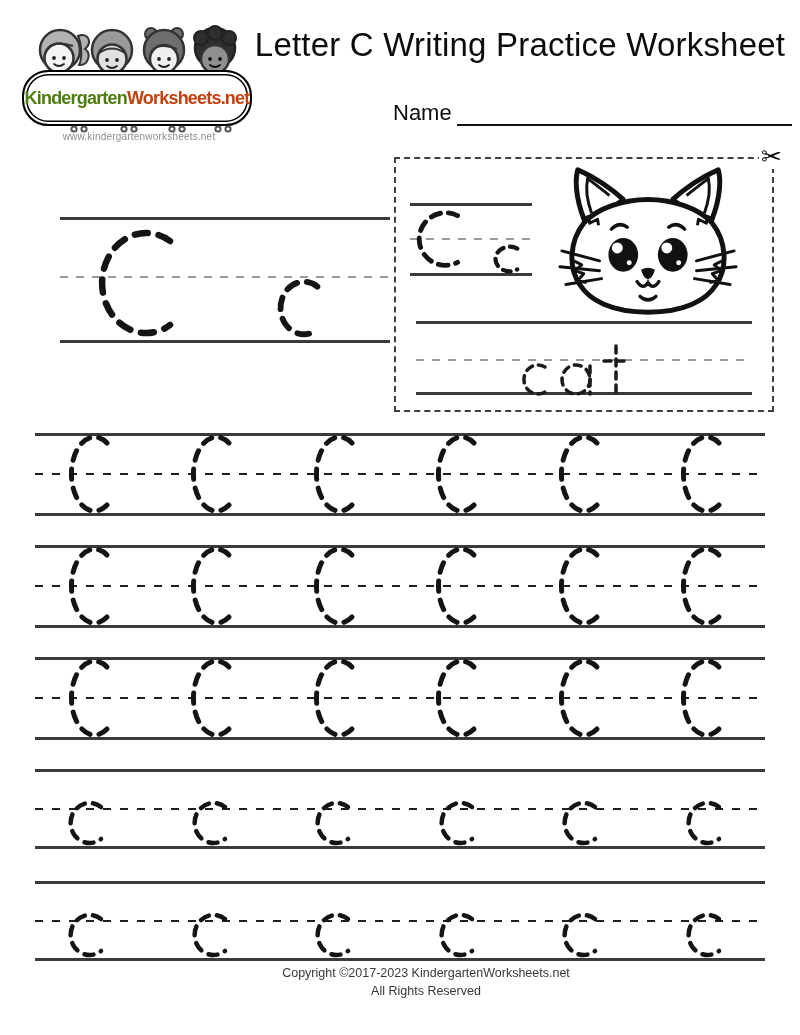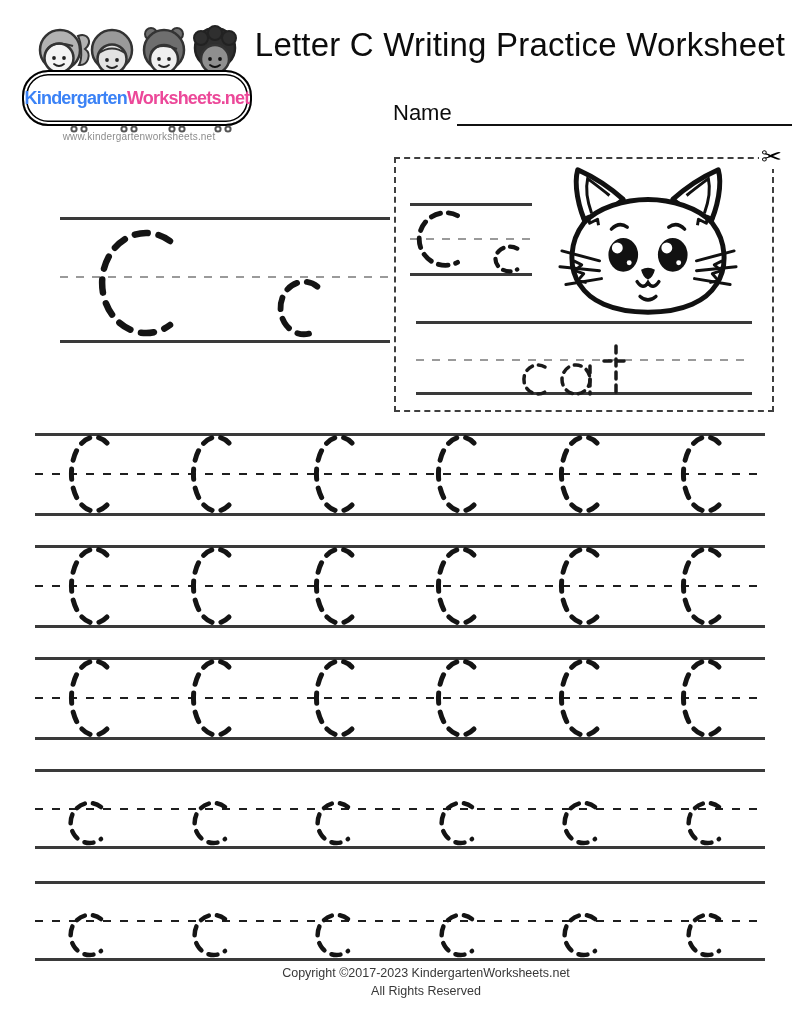--- a/index.html
+++ b/index.html
@@ -10,22 +10,22 @@
   
   .logo{position:absolute;left:20px;top:24px;width:238px;height:126px;}
   .logo-heads{position:absolute;left:10px;top:0;width:212px;height:58px;}
   .logo-badge{
     position:absolute;left:2px;top:46px;width:226px;height:52px;
     background:#fff;border:2.5px solid #000;border-radius:26px;
     box-shadow:inset 0 0 0 2px #fff, inset 0 0 0 3.5px #000;
     display:flex;align-items:center;justify-content:center;
     font-weight:bold;font-size:18px;letter-spacing:-0.8px;white-space:nowrap;
   }
-  .brand-gray{color:#3b82f6;}
-  .brand-black{color:#ec4899;}
+  .brand-gray{color:#4d7c0f;}
+  .brand-black{color:#c2410c;}
   .logo-feet{position:absolute;left:2px;top:99px;width:232px;height:12px;}
   .logo-url{
     position:absolute;left:0;top:107px;width:238px;text-align:center;
     font-size:10px;color:#8c8c8c;letter-spacing:0.2px;
   }
   
   .page-title{
     position:absolute;left:252px;top:26px;width:536px;text-align:center;
     font-size:33px;font-weight:500;color:#0c0c0c;letter-spacing:0.2px;
   }

